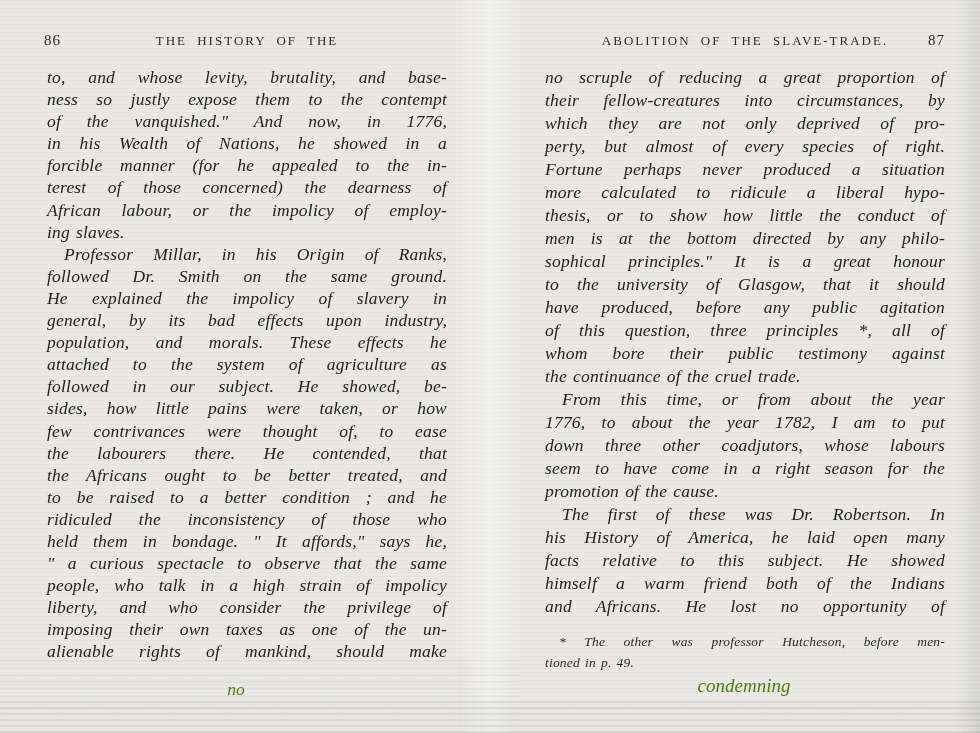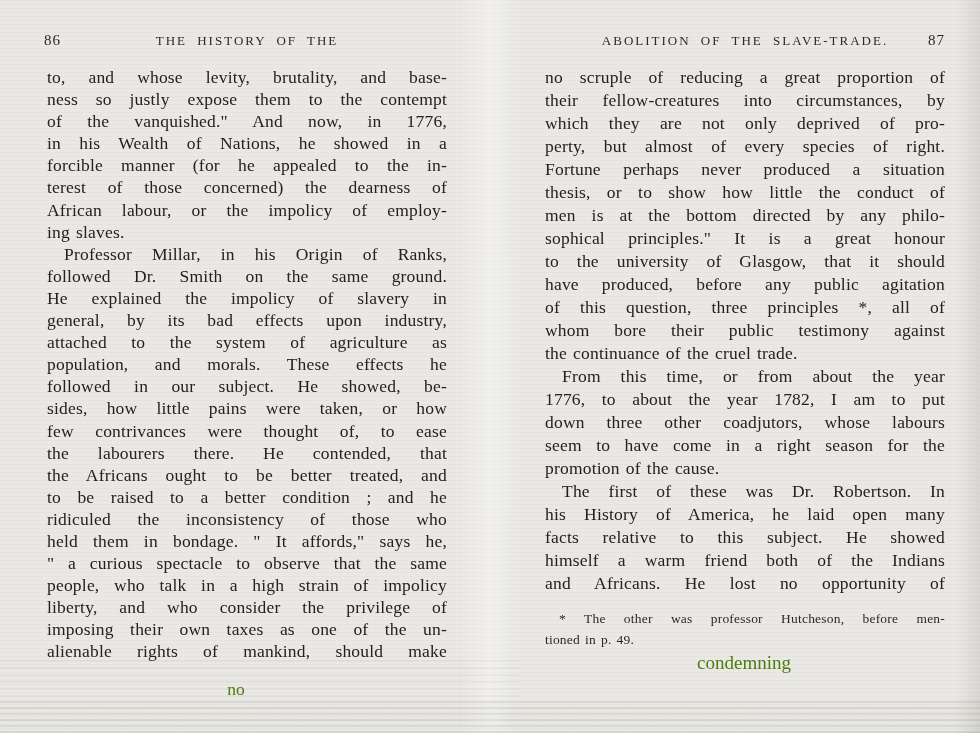--- a/index.html
+++ b/index.html
@@ -42,20 +42,21 @@
     font-size: 15px;
     letter-spacing: 1px;
     color: #2b2a28;
   }
   .page-number.left-num  { left: -3px; }
   .page-number.right-num { right: 0px; }
   .page-body {
     position: absolute;
     left: 0; right: 0;
     top: 36px;
+    font-style: italic;
   }
   #left-page .page-body .text-line  { line-height: 22.1px; }
   #right-page .page-body .text-line { line-height: 23px; }
   .text-line {
     font-size: 17.5px;
     letter-spacing: 0.2px;
     word-spacing: 1.5px;
     text-align: justify;
     text-align-last: justify;
     white-space: nowrap;
@@ -145,22 +146,22 @@
         <div class="text-line">of the vanquished." And now, in 1776,</div>
         <div class="text-line">in his Wealth of Nations, he showed in a</div>
         <div class="text-line">forcible manner (for he appealed to the in-</div>
         <div class="text-line">terest of those concerned) the dearness of</div>
         <div class="text-line">African labour, or the impolicy of employ-</div>
         <div class="text-line no-justify">ing slaves.</div>
         <div class="text-line indent">Professor Millar, in his Origin of Ranks,</div>
         <div class="text-line">followed Dr. Smith on the same ground.</div>
         <div class="text-line">He explained the impolicy of slavery in</div>
         <div class="text-line">general, by its bad effects upon industry,</div>
+        <div class="text-line">population, and morals. These effects he</div>
         <div class="text-line">attached to the system of agriculture as</div>
-        <div class="text-line">population, and morals. These effects he</div>
         <div class="text-line">followed in our subject. He showed, be-</div>
         <div class="text-line">sides, how little pains were taken, or how</div>
         <div class="text-line">few contrivances were thought of, to ease</div>
         <div class="text-line">the labourers there. He contended, that</div>
         <div class="text-line">the Africans ought to be better treated, and</div>
         <div class="text-line">to be raised to a better condition ; and he</div>
         <div class="text-line">ridiculed the inconsistency of those who</div>
         <div class="text-line">held them in bondage. " It affords," says he,</div>
         <div class="text-line">" a curious spectacle to observe that the same</div>
         <div class="text-line">people, who talk in a high strain of impolicy</div>
@@ -176,20 +177,21 @@
       <span class="running-header">ABOLITION OF THE SLAVE-TRADE.</span>
       <span class="page-number right-num">87</span>
     </div>
     <div class="page-body">
 
     <div class="text-line">no scruple of reducing a great proportion of</div>
         <div class="text-line">their fellow-creatures into circumstances, by</div>
         <div class="text-line">which they are not only deprived of pro-</div>
         <div class="text-line">perty, but almost of every species of right.</div>
         <div class="text-line">Fortune perhaps never produced a situation</div>
+        <div class="text-line">more calculated to ridicule a liberal hypo-</div>
         <div class="text-line">thesis, or to show how little the conduct of</div>
         <div class="text-line">men is at the bottom directed by any philo-</div>
         <div class="text-line">sophical principles." It is a great honour</div>
         <div class="text-line">to the university of Glasgow, that it should</div>
         <div class="text-line">have produced, before any public agitation</div>
         <div class="text-line">of this question, three principles *, all of</div>
         <div class="text-line">whom bore their public testimony against</div>
         <div class="text-line no-justify">the continuance of the cruel trade.</div>
         <div class="text-line indent">From this time, or from about the year</div>
         <div class="text-line">1776, to about the year 1782, I am to put</div>

